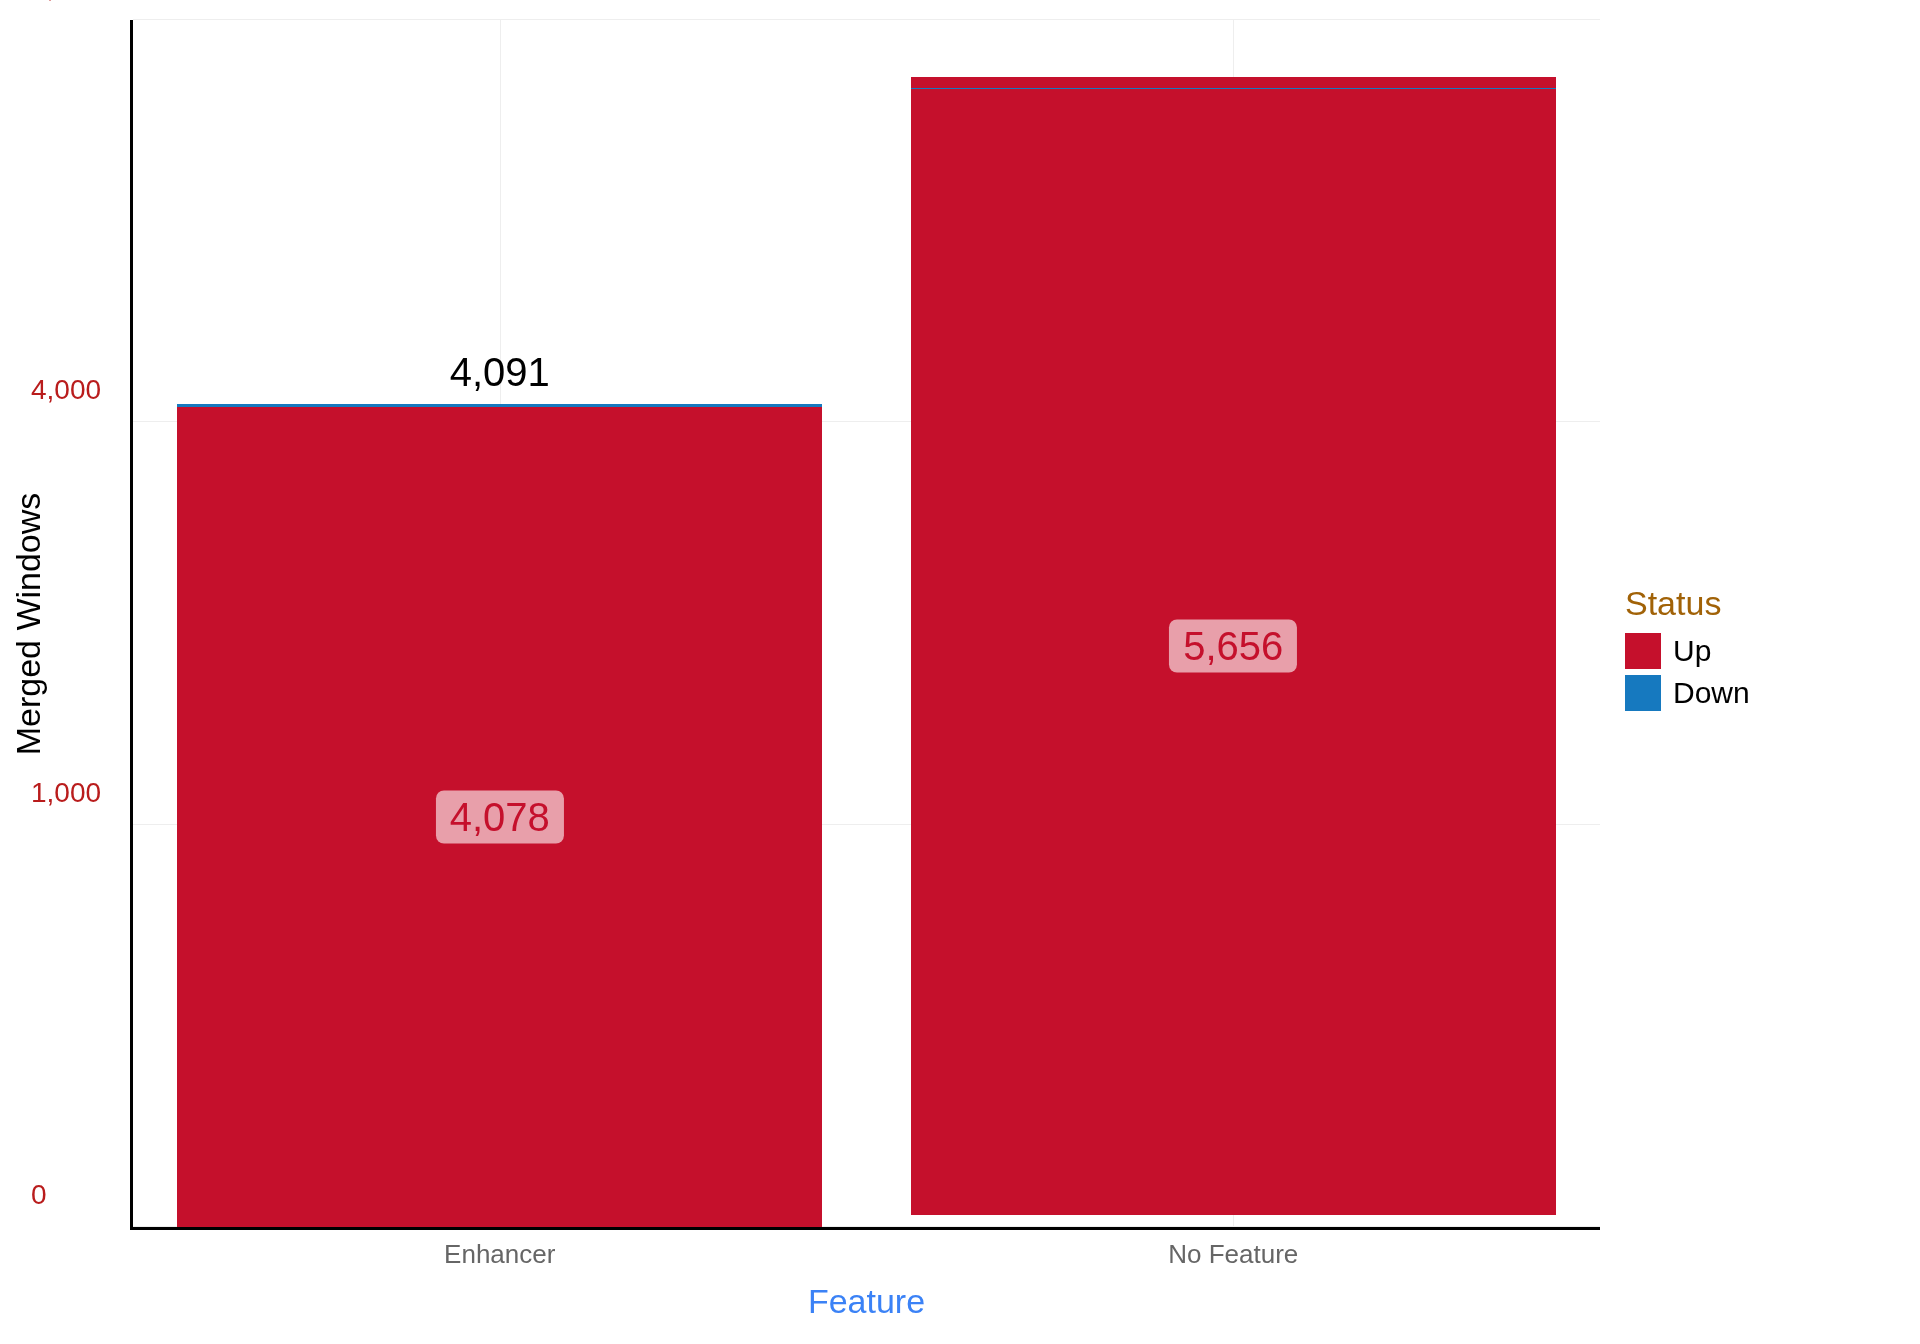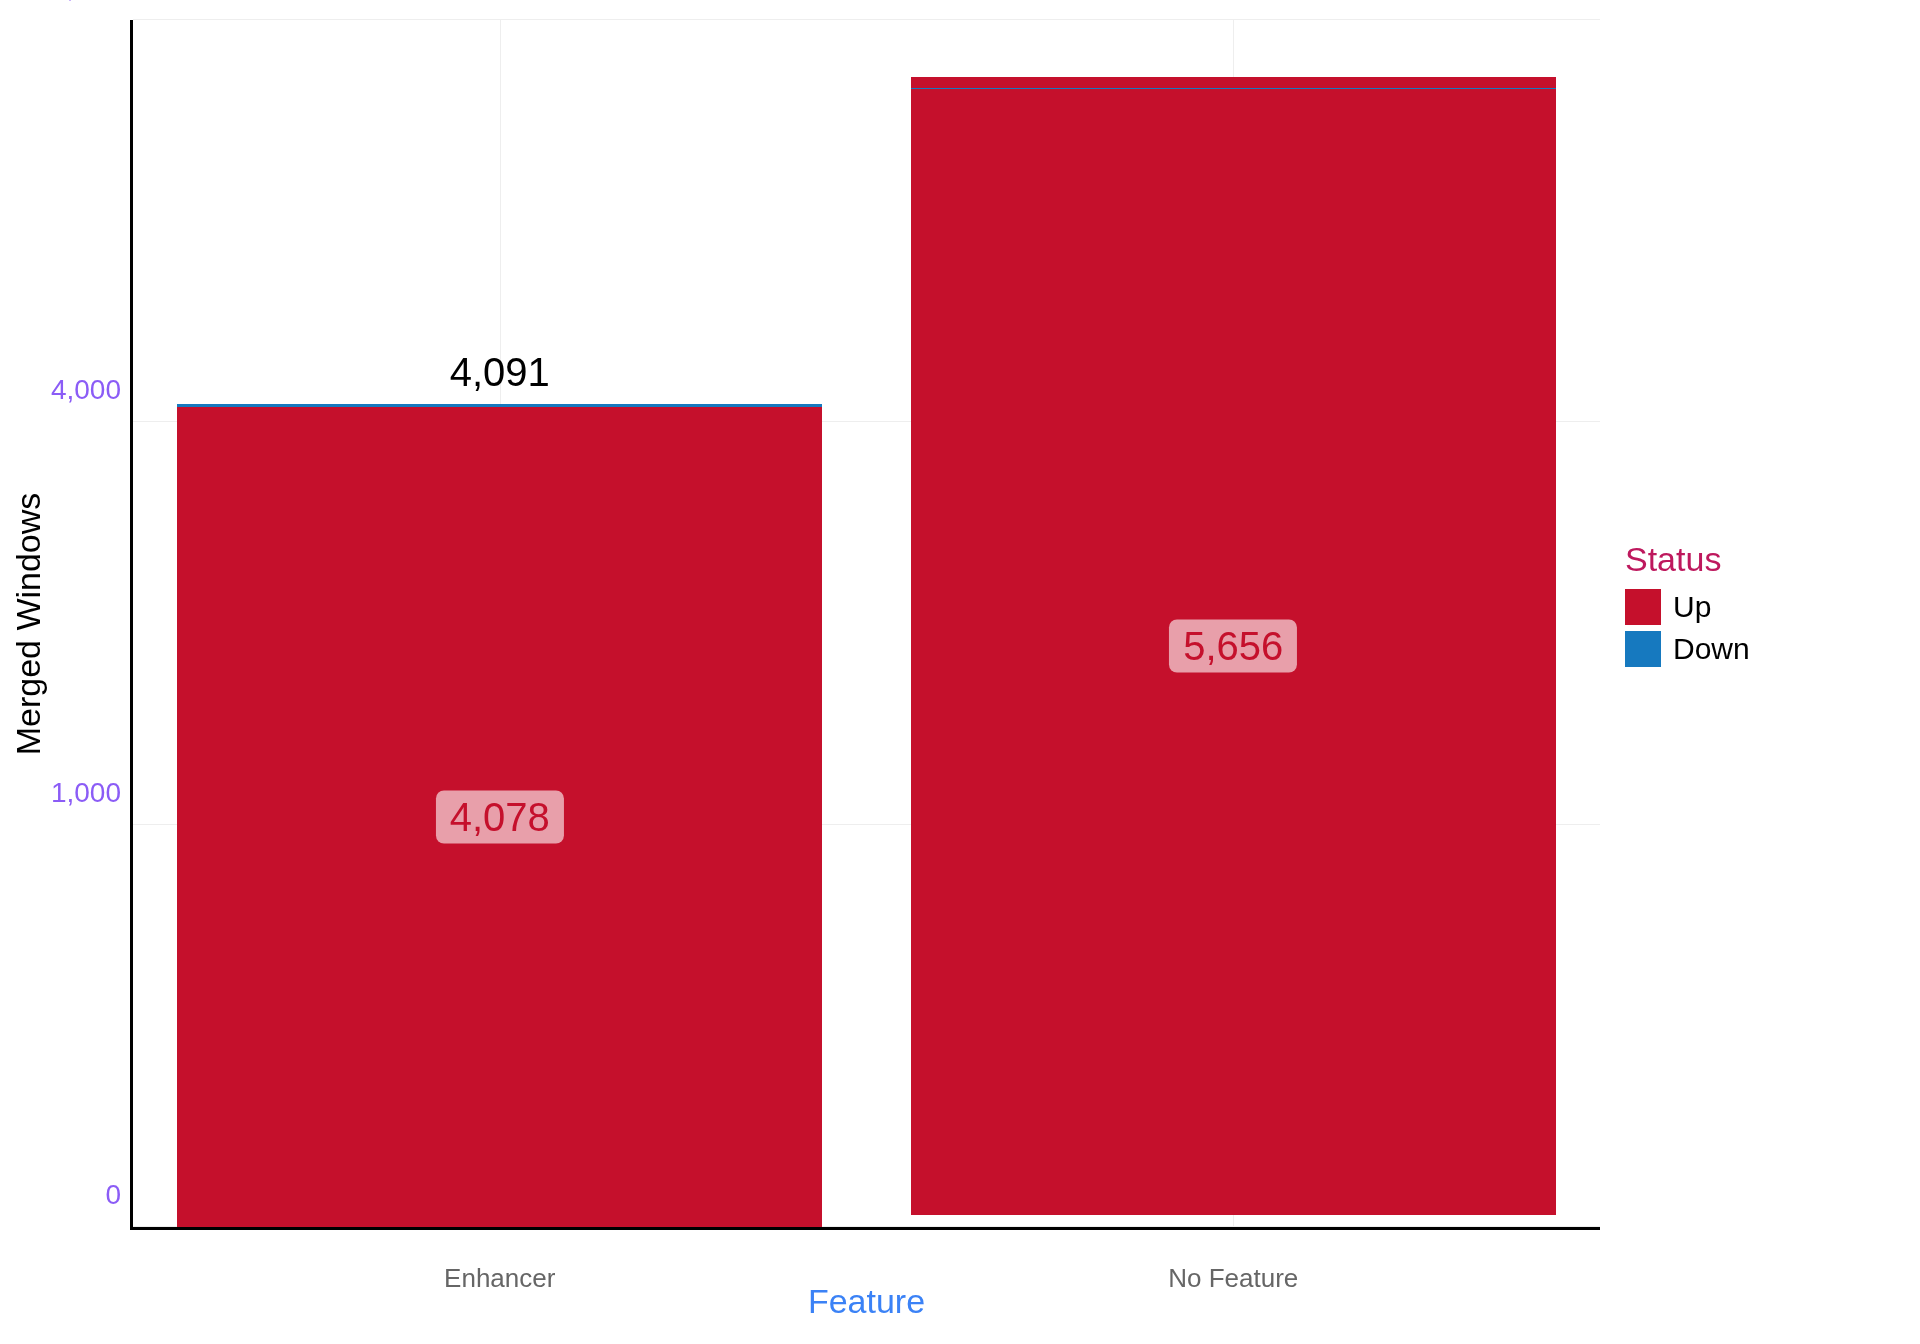--- a/index.html
+++ b/index.html
@@ -36,35 +36,34 @@
     position: absolute;
     top: 0;
     height: 100%;
     width: 1px;
     background: #eee;
   }
   .y-tick {
     position: absolute;
     right: 100%;
     width: 90px;
-    text-align: right;
+    text-align: left;
     font-size: 28px;
-    color: #8b5cf6;
+    color: #b91c1c;
     padding-right: 12px;
     transform: translateY(-50%);
   }
   .x-tick {
     position: absolute;
     top: 100%;
     font-size: 26px;
     color: #666;
     text-align: center;
     transform: translateX(-50%);
     padding-top: 12px;
-    margin-top: 24px;
   }
   .y-label {
     position: absolute;
     left: -105px;
     top: 50%;
     transform: translate(-50%, -50%) rotate(-90deg);
     font-size: 34px;
     color: #000;
     white-space: nowrap;
   }
@@ -109,21 +108,22 @@
   }
   .legend {
     position: absolute;
     left: 1625px;
     top: 540px;
     font-size: 30px;
   }
   .legend-title {
     font-size: 34px;
     margin-bottom: 10px;
-    color: #be185d;
+    color: #a16207;
+    margin-top: 44px;
   }
   .legend-item {
     display: flex;
     align-items: center;
     margin-bottom: 6px;
   }
   .legend-swatch {
     width: 36px;
     height: 36px;
     margin-right: 12px;

